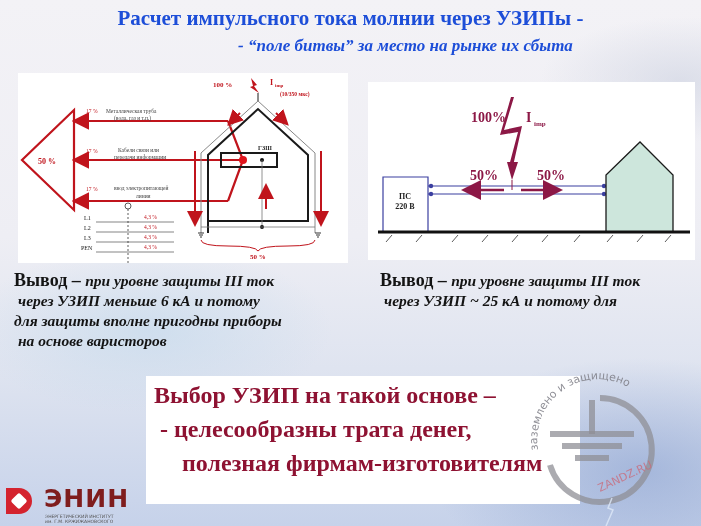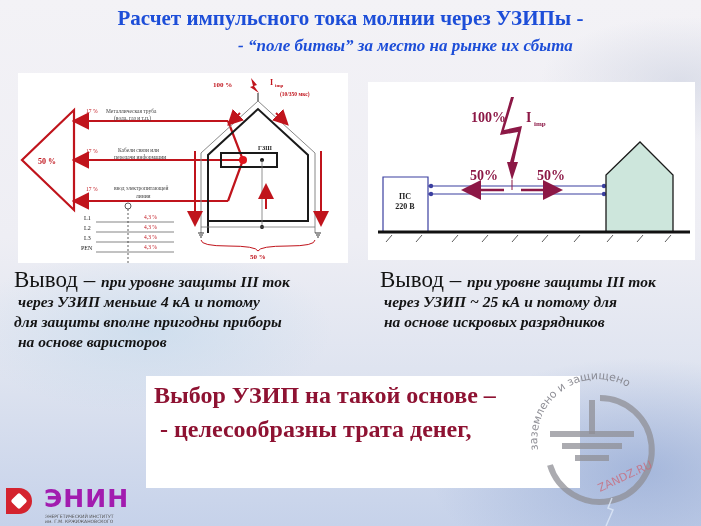--- a/index.html
+++ b/index.html
@@ -12,32 +12,32 @@
       radial-gradient(ellipse 300px 160px at 640px 470px, rgba(130,155,205,0.55), rgba(130,155,205,0) 70%),
       radial-gradient(ellipse 200px 90px at 680px 80px, rgba(205,210,225,0.6), rgba(205,210,225,0) 70%);}
   .title{position:absolute;left:0;width:701px;text-align:center;color:#1d4ed8;font-weight:bold;}
   .t1{top:6px;font-size:21px;}
   .t2{top:36px;font-size:17px;font-style:italic;left:55px;}
   .panel{position:absolute;background:#ffffff;}
   .p1{left:18px;top:73px;width:330px;height:190px;}
   .p2{left:368px;top:82px;width:327px;height:178px;}
   .panel svg{position:absolute;left:0;top:0;}
   .concl{position:absolute;font-size:15.5px;line-height:20px;color:#141414;}
-  .concl .lead{font-weight:normal;font-style:normal;font-size:23px;margin-top:45px;}
+  .concl .lead{font-weight:bold;font-style:normal;font-size:18px;margin-top:45px;}
   .concl .it{font-style:italic;font-weight:bold;font-family:Liberation Serif, serif;}
   .c1{left:14px;top:270px;width:340px;}
   .c2{left:380px;top:270px;width:320px;}
   .ln{display:block;white-space:nowrap;}
-  .bottombox{position:absolute;left:146px;top:376px;width:434px;height:112px;background:#ffffff;}
+  .bottombox{position:absolute;left:146px;top:376px;width:434px;height:128px;background:#ffffff;}
   .bottombox .b{position:absolute;color:#8e1232;font-weight:bold;font-size:24px;white-space:nowrap;}
   .wm{position:absolute;left:520px;top:370px;width:181px;height:156px;}
   .logo{position:absolute;left:4px;top:482px;width:160px;height:42px;}
   .logo .mark{position:absolute;left:2px;top:6px;width:26px;height:26px;background:#d4232e;border-radius:0 13px 13px 0;}
   .logo .mark::after{content:"";position:absolute;left:7px;top:7px;width:12px;height:12px;background:#fff;transform:rotate(45deg);border-radius:2px;}
-  .logo .name{position:absolute;left:40px;top:2px;font-family:"DejaVu Sans",sans-serif;font-weight:bold;font-size:25px;color:#a21caf;letter-spacing:1px;}
+  .logo .name{position:absolute;left:40px;top:2px;font-family:"DejaVu Sans",sans-serif;font-weight:bold;font-size:25px;color:#7f1d1d;letter-spacing:1px;}
   .logo .sub{position:absolute;left:41px;top:32px;font-family:"DejaVu Sans",sans-serif;font-size:4.5px;color:#555;line-height:5px;width:110px;}
 </style>
 </head>
 <body>
 
 <div class="bgwash"></div>
 
 <div class="title t1">Расчет импульсного тока молнии через УЗИПы -</div>
 <div class="title t2">- “поле битвы” за место на рынке их сбыта</div>
 
@@ -170,33 +170,33 @@
     <text x="103" y="40" font-size="14" font-weight="bold" fill="#8c1846">100%</text>
     <text x="158" y="40" font-size="14" font-weight="bold" fill="#8c1846">I</text>
     <text x="166" y="44" font-size="7" font-weight="bold" fill="#8c1846">imp</text>
     <text x="102" y="98" font-size="14" font-weight="bold" fill="#8c1846">50%</text>
     <text x="169" y="98" font-size="14" font-weight="bold" fill="#8c1846">50%</text>
   </svg>
 </div>
 
 <div class="concl c1">
   <span class="ln"><span class="lead">Вывод – </span><span class="it">при уровне защиты III ток</span></span>
-  <span class="ln it" style="padding-left:4px">через УЗИП меньше 4 кА и потому</span>
+  <span class="ln it" style="padding-left:4px">через УЗИП меньше 6 кА и потому</span>
   <span class="ln it">для защиты вполне пригодны приборы</span>
   <span class="ln it" style="padding-left:4px">на основе варисторов</span>
 </div>
 <div class="concl c2">
   <span class="ln"><span class="lead">Вывод – </span><span class="it">при уровне защиты III ток</span></span>
   <span class="ln it" style="padding-left:4px">через УЗИП ~ 25 кА и потому для</span>
-  <span class="ln it" style="padding-left:4px">на основе искровых разрядников</span>
 </div>
 
 <div class="bottombox">
   <div class="b" style="left:8px;top:6px">Выбор УЗИП на такой основе –</div>
   <div class="b" style="left:14px;top:40px">- целесообразны трата денег,</div>
+  <div class="b" style="left:36px;top:74px">полезная фирмам-изготовителям</div>
 </div>
 
 <svg class="wm" width="181" height="156" viewBox="0 0 181 156">
   <defs>
     <path id="arcp" d="M18,80 A60,60 0 0 1 138,60"></path>
   </defs>
   <path d="M30,95 A52,52 0 1 0 80,28" fill="none" stroke="#8f8f96" stroke-opacity="0.75" stroke-width="6"></path>
   <line x1="72" y1="30" x2="72" y2="64" stroke="#8f8f96" stroke-opacity="0.75" stroke-width="6"></line>
   <line x1="30" y1="64" x2="114" y2="64" stroke="#8f8f96" stroke-opacity="0.75" stroke-width="6"></line>
   <line x1="42" y1="76" x2="102" y2="76" stroke="#8f8f96" stroke-opacity="0.75" stroke-width="6"></line>

